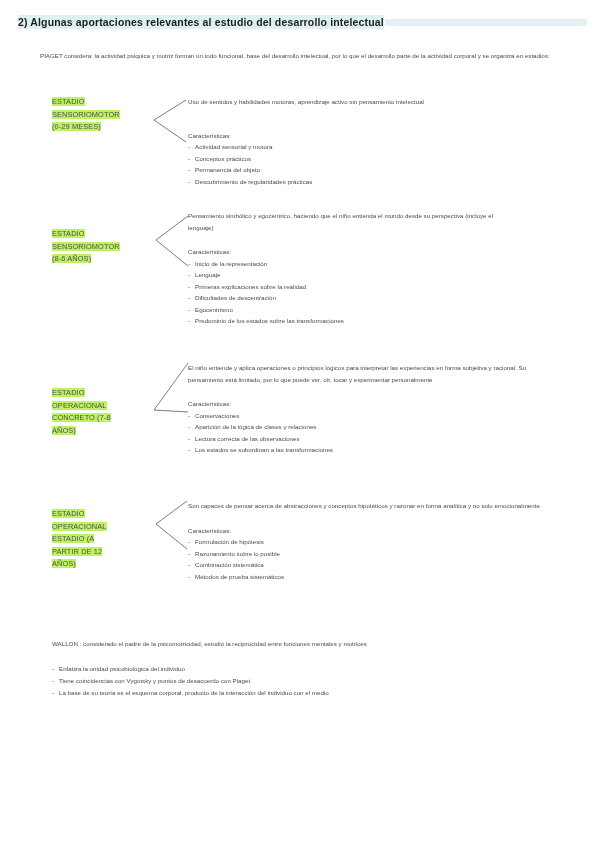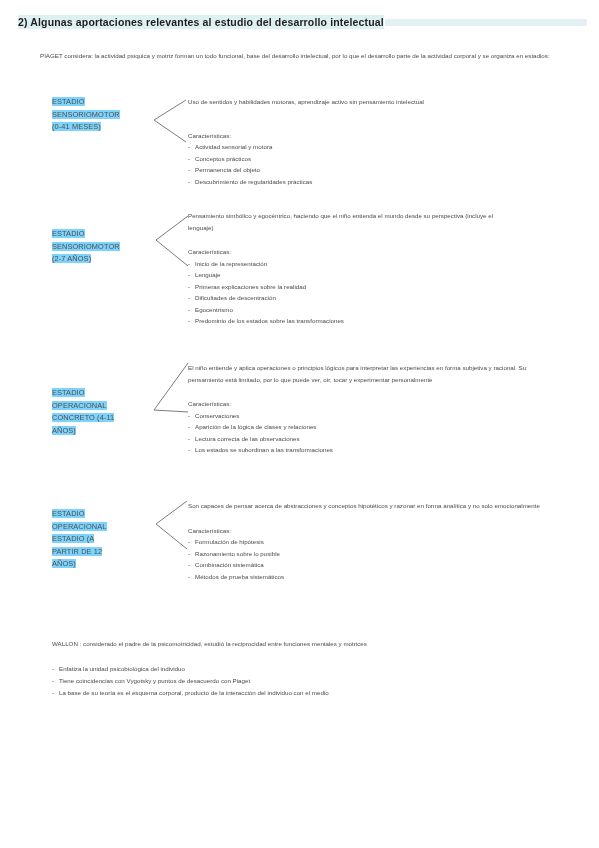--- a/index.html
+++ b/index.html
@@ -65,21 +65,21 @@
   .stage-label {
     position: absolute;
     left: 12px;
     width: 96px;
     font-size: 7.4px;
     line-height: 12.5px;
     color: #4e4e4e;
     letter-spacing: 0.1px;
   }
   .stage-label span {
-    background: #7dd3fc;
+    background: #bef264;
     display: inline;
     box-decoration-break: clone;
     -webkit-box-decoration-break: clone;
   }
   .bracket {
     position: absolute;
     left: 110px;
     width: 40px;
   }
   .bracket svg { display: block; }
@@ -159,21 +159,21 @@
     <div class="title-text">2) Algunas aportaciones relevantes al estudio del desarrollo intelectual</div>
     <div class="title-rule"></div>
   </div>
 
   <div class="intro">PIAGET considera: la actividad psiquica y motriz forman un todo funcional, base del desarrollo intelectual, por lo que el desarrollo parte de la actividad corporal y se organiza en estadios:</div>
 
   <div class="stage" id="stage-0" style="top:96px;">
     <div class="stage-label">
       <span>ESTADIO</span><br>
       <span>SENSORIOMOTOR</span><br>
-      <span>(0-41 MESES)</span>
+      <span>(0-29 MESES)</span>
     </div>
     <div class="bracket" style="top:2px;">
       <svg width="40" height="48" viewBox="0 0 40 48">
         <path d="M36,2 L4,22 L36,44" fill="none" stroke="#5a5a5a" stroke-width="0.8"></path>
       </svg>
     </div>
     <div class="stage-body" style="top:0px;">
       <div class="stage-desc">Uso de sentidos y habilidades motoras, aprendizaje activo sin pensamiento intelectual</div>
       <div class="carac-head" style="margin-top:22px;">Características:</div>
       <ul class="carac-list">
@@ -182,21 +182,21 @@
         <li>Permanencia del objeto</li>
         <li>Descubrimiento de regularidades prácticas</li>
       </ul>
     </div>
   </div>
 
   <div class="stage" id="stage-1" style="top:210px;">
     <div class="stage-label" style="top:18px;">
       <span>ESTADIO</span><br>
       <span>SENSORIOMOTOR</span><br>
-      <span>(2-7 AÑOS)</span>
+      <span>(8-6 AÑOS)</span>
     </div>
     <div class="bracket" style="top:4px;">
       <svg width="40" height="56" viewBox="0 0 40 56">
         <path d="M38,2 L6,26 L38,52" fill="none" stroke="#5a5a5a" stroke-width="0.8"></path>
       </svg>
     </div>
     <div class="stage-body" style="top:0px;">
       <div class="stage-desc" style="width:330px;">Pensamiento simbólico y egocéntrico, haciendo que el niño entienda el mundo desde su perspectiva (incluye el lenguaje)</div>
       <div class="carac-head" style="margin-top:13px;">Características:</div>
       <ul class="carac-list">
@@ -207,21 +207,21 @@
         <li>Egocentrismo</li>
         <li>Predominio de los estados sobre las transformaciones</li>
       </ul>
     </div>
   </div>
 
   <div class="stage" id="stage-2" style="top:362px;">
     <div class="stage-label" style="top:25px;">
       <span>ESTADIO</span><br>
       <span>OPERACIONAL</span><br>
-      <span>CONCRETO (4-11</span><br>
+      <span>CONCRETO (7-8</span><br>
       <span>AÑOS)</span>
     </div>
     <div class="bracket" style="top:0px;left:108px;">
       <svg width="44" height="56" viewBox="0 0 44 56">
         <path d="M40,1 L6,48" fill="none" stroke="#5a5a5a" stroke-width="0.8"></path>
         <path d="M6,48 L40,50" fill="none" stroke="#5a5a5a" stroke-width="0.8"></path>
       </svg>
     </div>
     <div class="stage-body" style="top:0px;">
       <div class="stage-desc" style="width:372px;">El niño entiende y aplica operaciones o principios lógicos para interpretar las experiencias en forma subjetiva y racional. Su pensamiento está limitado, por lo que puede ver, oír, tocar y experimentar personalmente</div>

